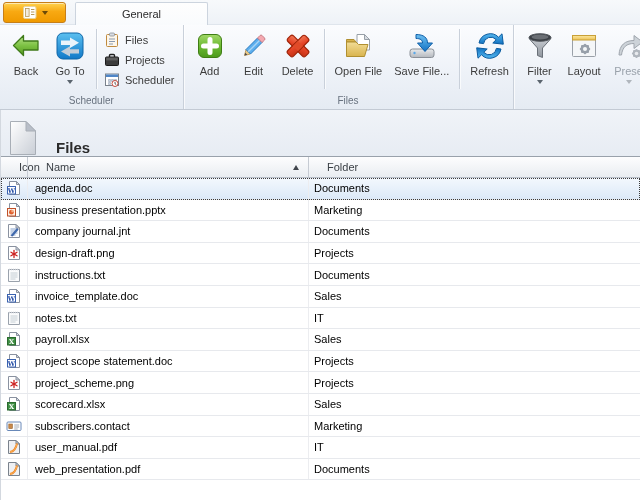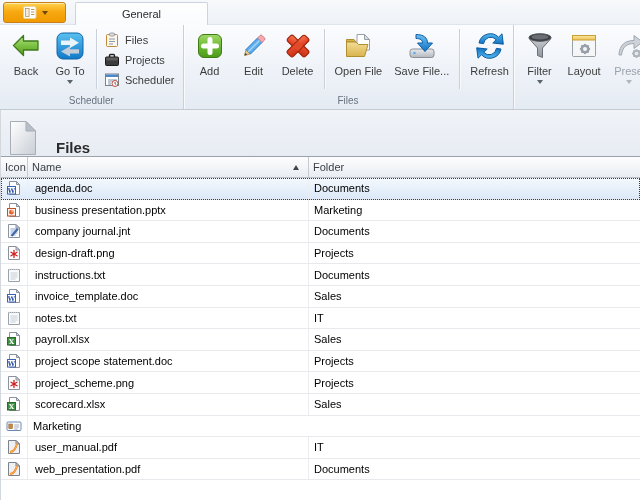--- a/index.html
+++ b/index.html
@@ -44,21 +44,21 @@
   
   .content{height:390px;border-left:1px solid #d3d8df;box-sizing:border-box;background:#fff;}
   .files-header{height:47px;background:linear-gradient(#f0f3f8,#e7ecf3);border-bottom:1px solid #99a1ab;
     display:flex;align-items:flex-end;padding-left:8px;box-sizing:border-box;}
   .files-icon{width:28px;height:36px;display:block;}
   .files-title{font-size:15px;font-weight:bold;color:#2b2b2b;margin-left:19px;}
 
   
   .grid-header{display:flex;height:21px;background:linear-gradient(#fdfdfe,#e9edf1);
     border-bottom:1px solid #b8bfc8;box-sizing:border-box;color:#3a3f45;}
-  .gh-cell{display:flex;align-items:center;padding-left:4px;border-right:1px solid #c6cbd3;box-sizing:border-box;}
+  .gh-cell{display:flex;align-items:center;padding-left:18px;border-right:1px solid #c6cbd3;box-sizing:border-box;}
   .c-icon{width:27px;flex:none;}
   .c-name{width:281px;flex:none;position:relative;}
   .c-folder{flex:1;border-right:none;}
   .sort-asc{position:absolute;right:9px;top:8px;width:0;height:0;
     border-left:3.5px solid transparent;border-right:3.5px solid transparent;border-bottom:5px solid #40454c;}
   .grow{display:flex;height:21.6px;border-bottom:1px solid #e7e9ed;box-sizing:border-box;background:#fff;color:#000;}
   .gcell{display:flex;align-items:center;border-right:1px solid #ecedf0;box-sizing:border-box;overflow:hidden;white-space:nowrap;}
   .gcell.c-icon{justify-content:center;}
   .grow .c-name{padding-left:7px;}
   .grow .c-folder{padding-left:5px;border-right:none;}
@@ -527,20 +527,21 @@
           <div class="grow">
     <div class="gcell c-icon">
       <span class="ficon">
                 <svg width="16" height="16" viewBox="0 0 16 16">
                   <rect x="1" y="4" width="14" height="8.5" rx="1" fill="#fff" stroke="#6888b8"></rect>
                   <rect x="2.8" y="6" width="3.6" height="4.6" fill="#c8884a" stroke="#96642e" stroke-width="0.6"></rect>
                   <path d="M8.2 7h5M8.2 9h5M8.2 11h3.5" stroke="#9aa2ac" stroke-width="0.9"></path>
                 </svg>
               </span>
     </div>
+    <div class="gcell c-name">subscribers.contact</div>
     <div class="gcell c-folder">Marketing</div>
   </div>
           <div class="grow">
     <div class="gcell c-icon">
       <span class="ficon">
                 <svg width="16" height="16" viewBox="0 0 16 16">
                   <path d="M2.5 1.5H10L13.5 5V14.5H2.5Z" fill="#eef0f3" stroke="#7a828c"></path>
                   <path d="M10 1.5L13.5 5H10Z" fill="#c8cdd4" stroke="#7a828c"></path>
                   <path d="M4 13 C7.5 12.5 10 9.5 11 4.5" stroke="#f08018" stroke-width="2" fill="none"></path>
                   <path d="M4 13 C7.5 12.5 10 9.5 11 4.5" stroke="#fcc070" stroke-width="0.8" fill="none"></path>

